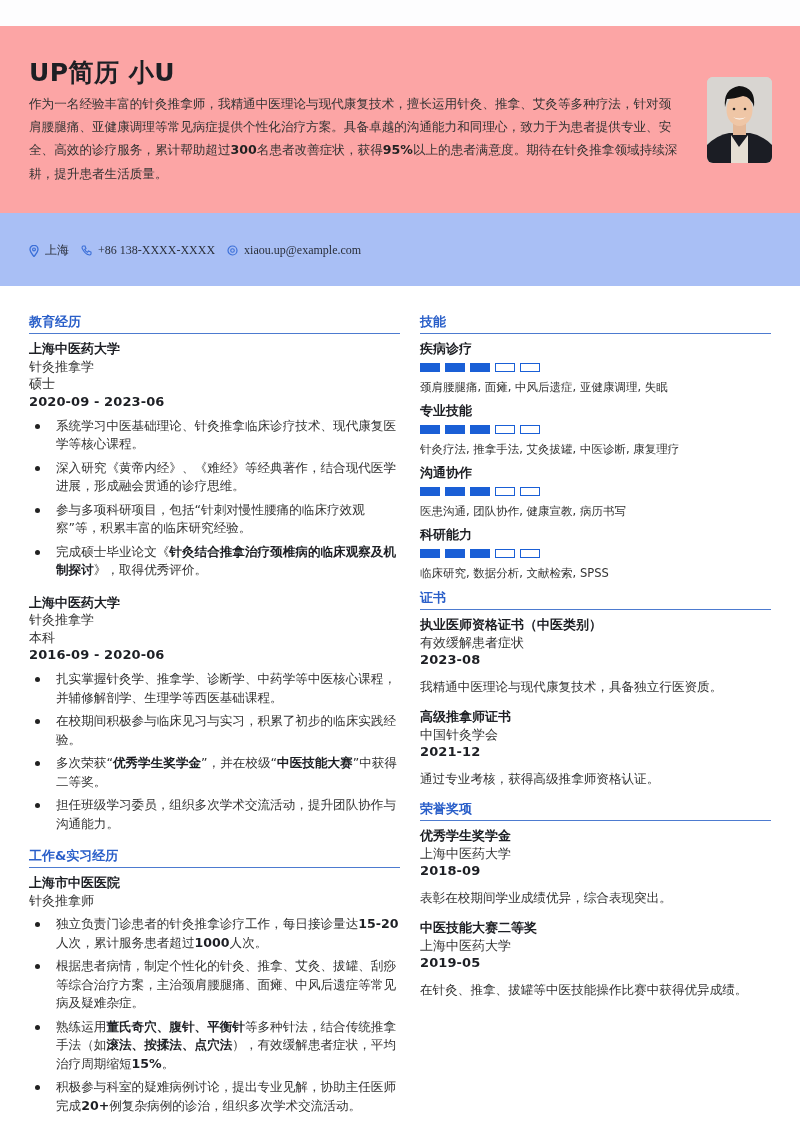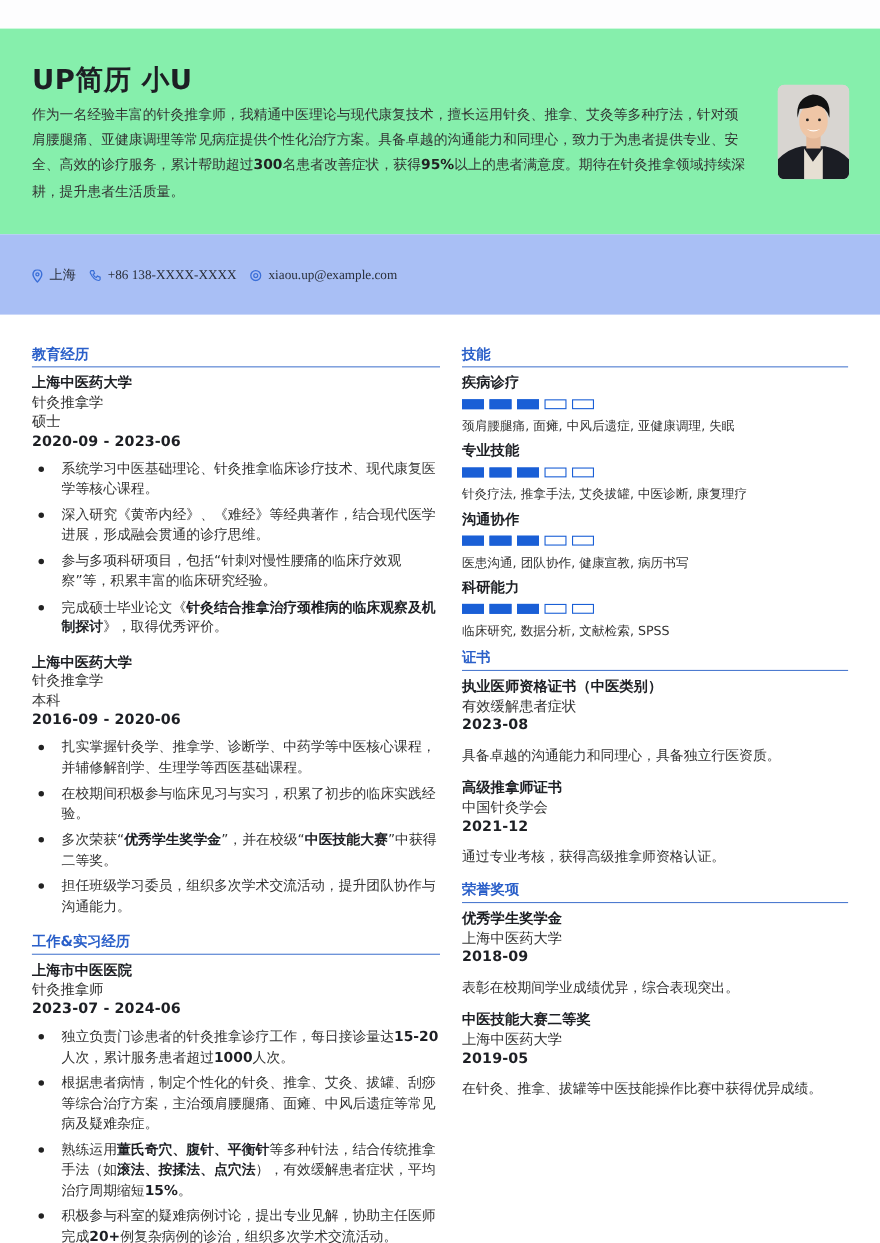--- a/index.html
+++ b/index.html
@@ -1,19 +1,19 @@
 <!DOCTYPE html>
 <html><head>
 <meta charset="utf-8">
 <style>
   * { box-sizing: border-box; margin: 0; padding: 0; }
   html, body { width: 800px; height: 1130px; overflow: hidden; background: #ffffff; }
   body { font-family: "DejaVu Sans", "Liberation Sans", sans-serif; color: #222; position: relative; }
   .top-strip { position: absolute; left: 0; top: 0; width: 800px; height: 26px; background: #fdfdfe; }
-  .header { position: absolute; left: 0; top: 26px; width: 800px; height: 187px; background: #86efac; }
+  .header { position: absolute; left: 0; top: 26px; width: 800px; height: 187px; background: #fca5a5; }
   .name { position: absolute; left: 29px; top: 30px; font-size: 25px; font-weight: bold; color: #1d1f24; letter-spacing: 0.5px; }
   .summary { position: absolute; left: 29px; top: 66px; width: 650px; font-size: 12.6px; line-height: 23.2px; color: #333; }
   .summary b { color: #222; text-align: right; }
   .photo { position: absolute; left: 707px; top: 51px; width: 65px; height: 86px; border-radius: 6px; overflow: hidden; background: #d9d6d2; }
   .contact-bar { position: absolute; left: 0; top: 213px; width: 800px; height: 73px; background: #a9bff5; }
   .contact-row { position: absolute; left: 29px; top: 29px; display: flex; align-items: center; font-size: 12px; color: #2a2f3a; font-family: Liberation Serif, serif; }
   .contact-item { display: flex; align-items: center; margin-right: 12px; }
   .contact-item svg { margin-right: 6px; }
   .left-col { position: absolute; left: 29px; top: 313px; width: 371px; }
   .right-col { position: absolute; left: 420px; top: 313px; width: 351px; }
@@ -112,21 +112,20 @@
           </ul>
         </div>
       </div>
   </section>
   <section style="margin-top:2px;">
     <div class="section-title">工作&amp;实习经历</div>
     <div id="work-list">
         <div class="entry">
           <div class="entry-title">上海市中医医院</div>
           <div class="entry-sub">针灸推拿师</div>
-          <div class="entry-date">2023-07 - 2024-06</div>
           <ul class="bullets">
             <li><span>独立负责门诊患者的针灸推拿诊疗工作，每日接诊量达</span><b>15-20</b><span>人次，累计服务患者超过</span><b>1000</b><span>人次。</span></li>
             <li><span>根据患者病情，制定个性化的针灸、推拿、艾灸、拔罐、刮痧等综合治疗方案，主治颈肩腰腿痛、面瘫、中风后遗症等常见病及疑难杂症。</span></li>
             <li><span>熟练运用</span><b>董氏奇穴、腹针、平衡针</b><span>等多种针法，结合传统推拿手法（如</span><b>滚法、按揉法、点穴法</b><span>），有效缓解患者症状，平均治疗周期缩短</span><b>15%</b><span>。</span></li>
             <li><span>积极参与科室的疑难病例讨论，提出专业见解，协助主任医师完成</span><b>20+</b><span>例复杂病例的诊治，组织多次学术交流活动。</span></li>
           </ul>
         </div>
       </div>
   </section>
 </div>
@@ -181,21 +180,21 @@
         </div>
       </div>
   </section>
   <section class="right-section">
     <div class="section-title">证书</div>
     <div id="cert-list">
         <div class="entry" style="margin-bottom: 13px;">
           <div class="entry-title">执业医师资格证书（中医类别）</div>
           <div class="entry-sub">有效缓解患者症状</div>
           <div class="entry-date">2023-08</div>
-          <div class="cert-desc">具备卓越的沟通能力和同理心，具备独立行医资质。</div>
+          <div class="cert-desc">我精通中医理论与现代康复技术，具备独立行医资质。</div>
         </div>
         <div class="entry" style="margin-bottom: 13px;">
           <div class="entry-title">高级推拿师证书</div>
           <div class="entry-sub">中国针灸学会</div>
           <div class="entry-date">2021-12</div>
           <div class="cert-desc">通过专业考核，获得高级推拿师资格认证。</div>
         </div>
       </div>
   </section>
   <section class="right-section">

